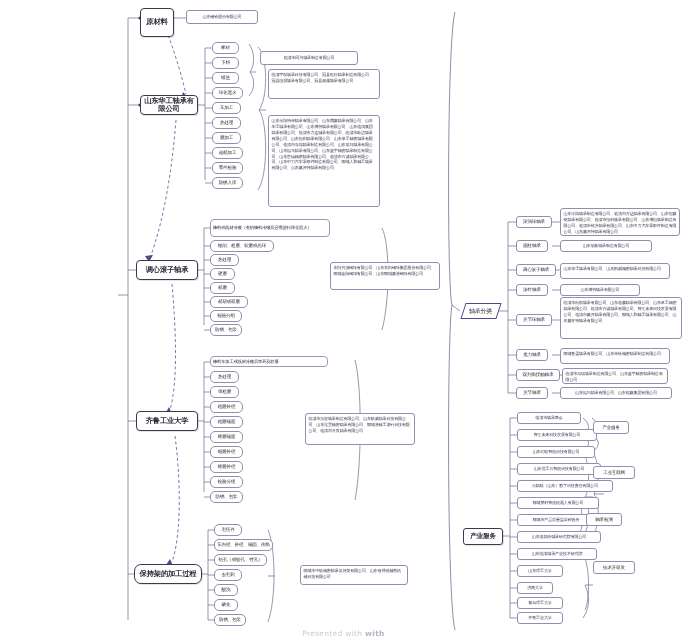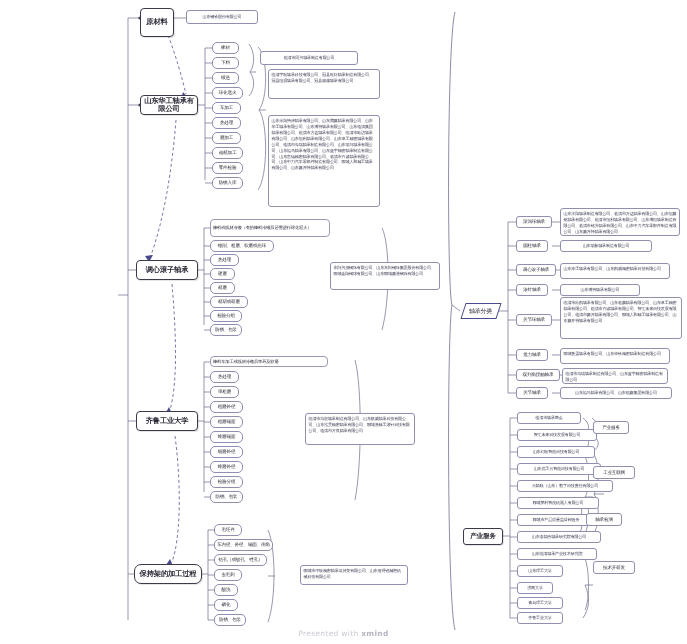--- a/index.html
+++ b/index.html
@@ -377,15 +377,15 @@
       <span>工业互联网</span>
     </div>
   <div class="node tag" style="left:586px;top:513px;width:36px;height:13px;">
       <span>轴承检测</span>
     </div>
   <div class="node tag" style="left:593px;top:561px;width:42px;height:13px;">
       <span>技术开研发</span>
     </div>
 
   <div class="watermark">
-    <span>Presented with </span><b>xmind</b>
+    <span>Presented with </span><b>with</b>
   </div>
 </div>
 
 </body></html>

